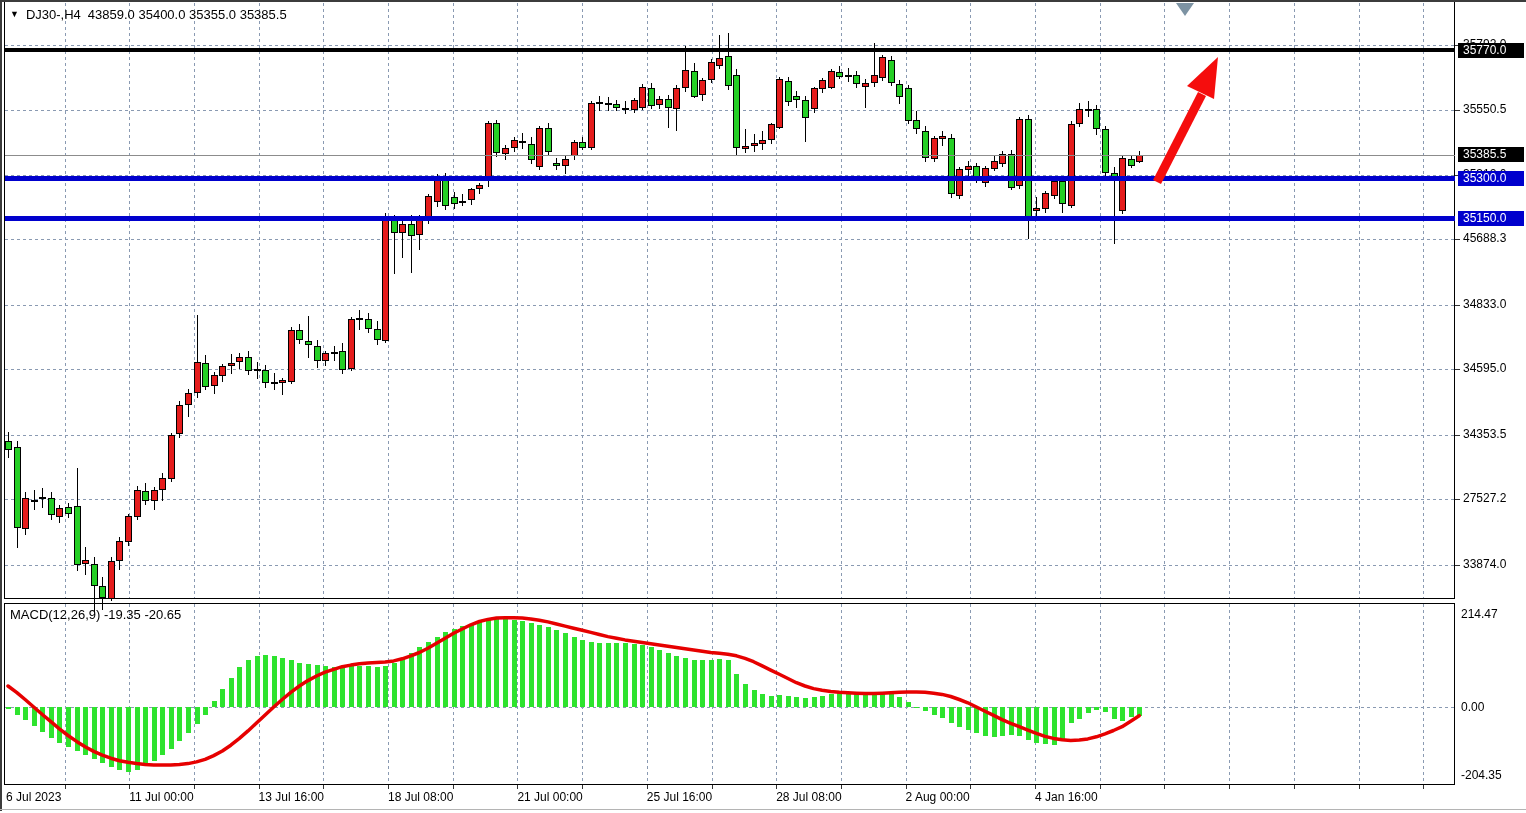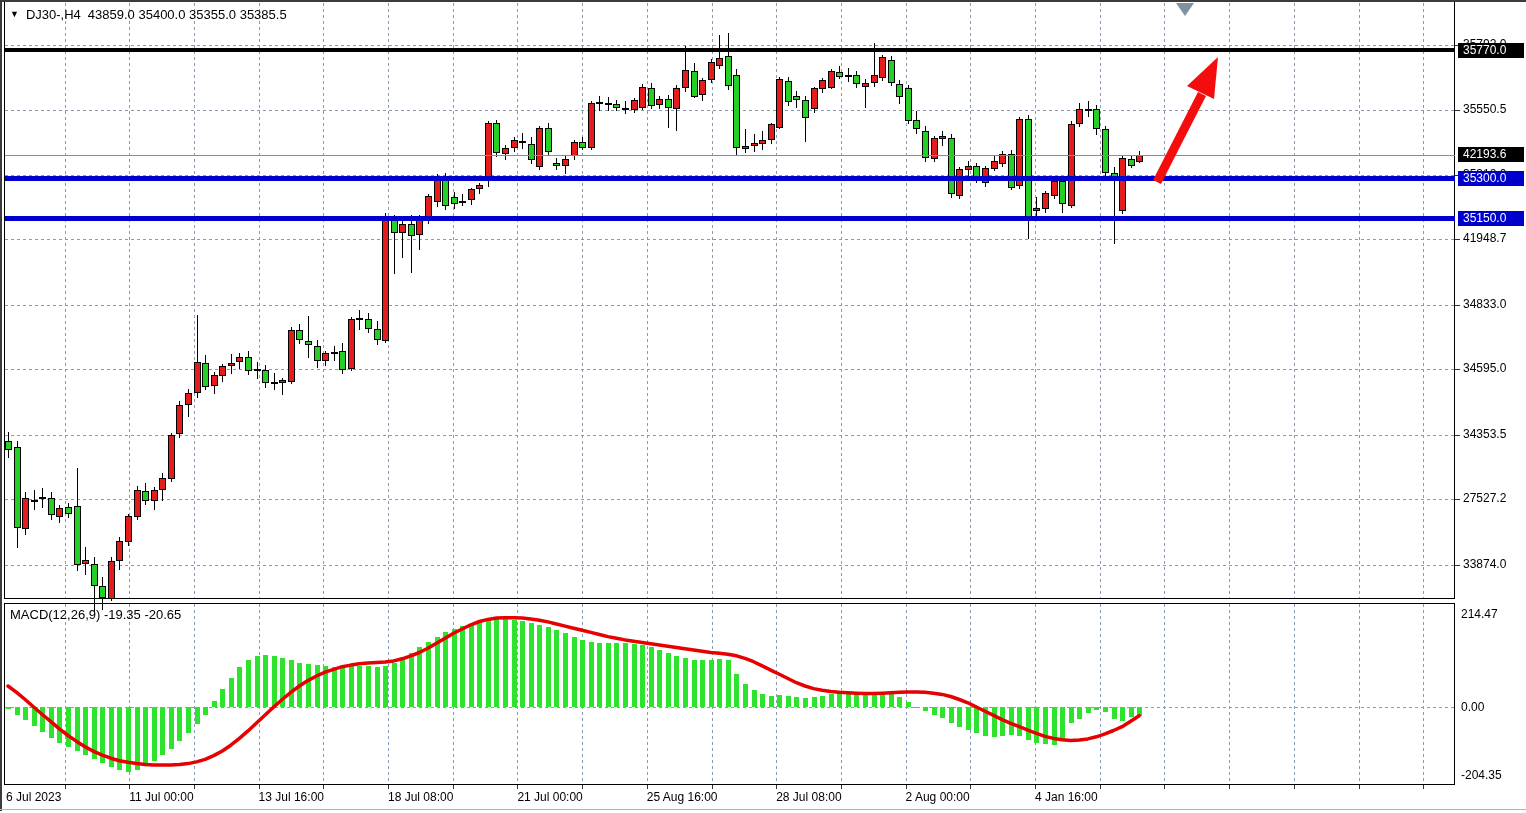--- a/index.html
+++ b/index.html
@@ -516,45 +516,45 @@
   </div>
 
   <div class="abs" id="macd-label">MACD(12,26,9) -19.35 -20.65</div>
 
   <div class="abs" id="price-axis">
       <div class="px-tick" style="position: absolute; top: 43px;"></div>
       <span class="px-label" style="top: 36px;">35792.0</span>
       <span class="px-badge" style="top: 41px; background: rgb(0, 0, 0);">35770.0</span>
       <div class="px-tick" style="position: absolute; top: 108px;"></div>
       <span class="px-label" style="top: 101px;">35550.5</span>
-      <span class="px-badge" style="top: 145px; background: rgb(0, 0, 0);">42193.6</span>
+      <span class="px-badge" style="top: 145px; background: rgb(0, 0, 0);">35385.5</span>
       <div class="px-tick" style="position: absolute; top: 173px;"></div>
       <span class="px-label" style="top: 166px;">35312.0</span>
       <span class="px-badge" style="top: 169px; background: rgb(0, 0, 205);">35300.0</span>
       <span class="px-badge" style="top: 209px; background: rgb(0, 0, 205);">35150.0</span>
       <div class="px-tick" style="position: absolute; top: 237px;"></div>
-      <span class="px-label" style="top: 230px;">41948.7</span>
+      <span class="px-label" style="top: 230px;">45688.3</span>
       <div class="px-tick" style="position: absolute; top: 303px;"></div>
       <span class="px-label" style="top: 296px;">34833.0</span>
       <div class="px-tick" style="position: absolute; top: 367px;"></div>
       <span class="px-label" style="top: 360px;">34595.0</span>
       <div class="px-tick" style="position: absolute; top: 433px;"></div>
       <span class="px-label" style="top: 426px;">34353.5</span>
       <div class="px-tick" style="position: absolute; top: 497px;"></div>
       <span class="px-label" style="top: 490px;">27527.2</span>
       <div class="px-tick" style="position: absolute; top: 563px;"></div>
       <span class="px-label" style="top: 556px;">33874.0</span>
     </div>
   <div class="abs" id="time-axis">
       <span class="t-label" style="left: 6px;">6 Jul 2023</span>
       <span class="t-label" style="left: 129.2px;">11 Jul 00:00</span>
       <span class="t-label" style="left: 258.6px;">13 Jul 16:00</span>
       <span class="t-label" style="left: 388px;">18 Jul 08:00</span>
       <span class="t-label" style="left: 517.4px;">21 Jul 00:00</span>
-      <span class="t-label" style="left: 646.8px;">25 Aug 16:00</span>
+      <span class="t-label" style="left: 646.8px;">25 Jul 16:00</span>
       <span class="t-label" style="left: 776.2px;">28 Jul 08:00</span>
       <span class="t-label" style="left: 905.6px;">2 Aug 00:00</span>
       <span class="t-label" style="left: 1035px;">4 Jan 16:00</span>
       <span class="t-tick" style="left: 65px;"></span>
       <span class="t-tick" style="left: 129px;"></span>
       <span class="t-tick" style="left: 194px;"></span>
       <span class="t-tick" style="left: 259px;"></span>
       <span class="t-tick" style="left: 323px;"></span>
       <span class="t-tick" style="left: 388px;"></span>
       <span class="t-tick" style="left: 453px;"></span>

